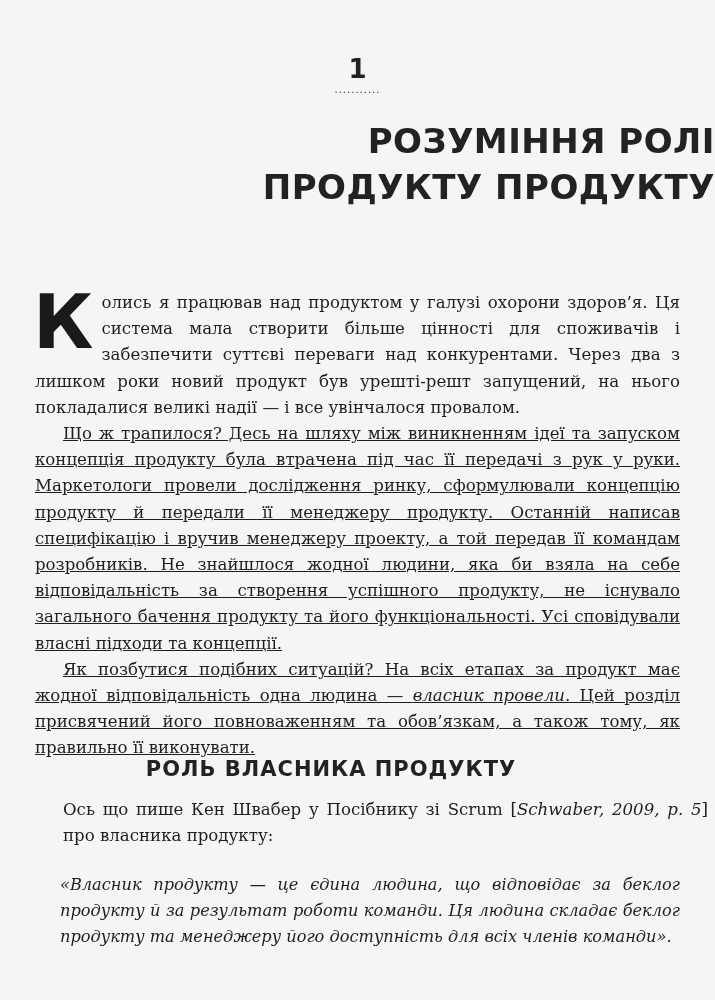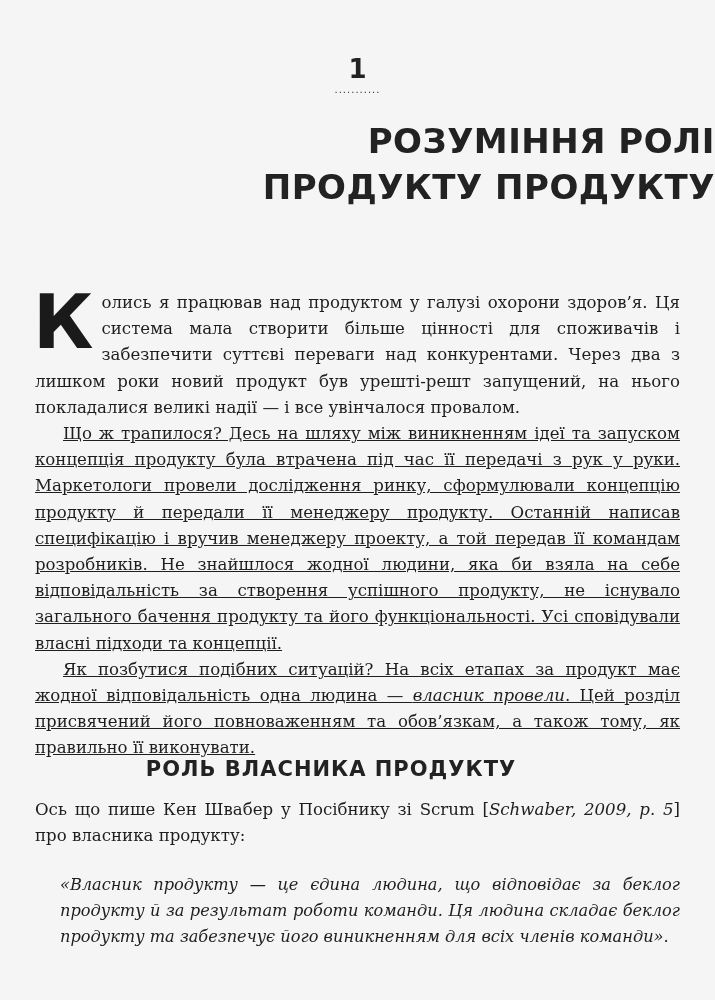--- a/index.html
+++ b/index.html
@@ -45,21 +45,21 @@
       font-size: 74px; line-height: 58px;
       margin: 3px 8px 0 -2px;
       color: #1a1a1a;
     }
     .section-title {
       position: absolute; left: 0; width: 590px; top: 757px;
       text-align: center;
       font-family: "DejaVu Sans", sans-serif; font-weight: bold;
       font-size: 21px; letter-spacing: 1px; color: #222; margin-left: 36px;
     }
-    .p2 { top: 797px; }
+    .p2 { top: 797px; margin-left: 28px; }
     .quote {
       position: absolute; left: 60px; width: 620px; top: 872px;
       font-family: "DejaVu Serif", serif; font-style: italic;
       font-size: 16.2px; line-height: 26.2px;
       text-align: justify; color: #1e1e1e;
     }
     em { font-style: italic; }
   </style>
 </head>
 <body>
@@ -81,15 +81,15 @@
     <p class="para indent">Що ж трапилося? Десь на шляху між виникненням ідеї та запуском концепція продукту була втрачена під час її передачі з рук у руки. Маркетологи провели дослідження ринку, сформулювали концепцію продукту й передали її менеджеру продукту. Останній написав специфікацію і вручив менеджеру проекту, а той передав її командам розробників. Не знайшлося жодної людини, яка би взяла на себе відповідальність за створення успішного продукту, не існувало загального бачення продукту та його функціональності. Усі сповідували власні підходи та концепції.</p>
     <p class="para indent"><span>Як позбутися подібних ситуацій? На всіх етапах за продукт має жодної відповідальність одна людина — </span><em>власник провели</em><span>. Цей розділ присвячений його повноваженням та обов’язкам, а також тому, як правильно її виконувати.</span></p>
   </div>
 
   <div class="section-title">РОЛЬ ВЛАСНИКА ПРОДУКТУ</div>
 
   <div class="body-text p2">
     <p class="para"><span>Ось що пише Кен Швабер у Посібнику зі Scrum [</span><em>Schwaber, 2009, p. 5</em><span>] про власника продукту:</span></p>
   </div>
 
-  <div class="quote">«Власник продукту — це єдина людина, що відповідає за беклог продукту й за результат роботи команди. Ця людина складає беклог продукту та забезпечує його виникненням для всіх членів команди».</div>
+  <div class="quote">«Власник продукту — це єдина людина, що відповідає за беклог продукту й за результат роботи команди. Ця людина складає беклог продукту та менеджеру його доступність для всіх членів команди».</div>
 
 </div>
 
 </body></html>

